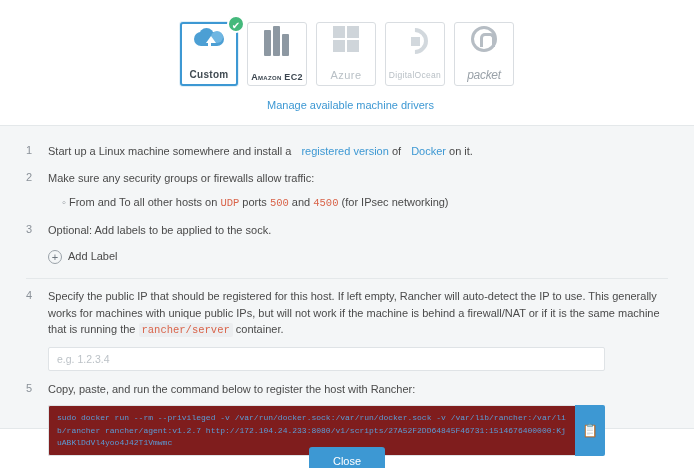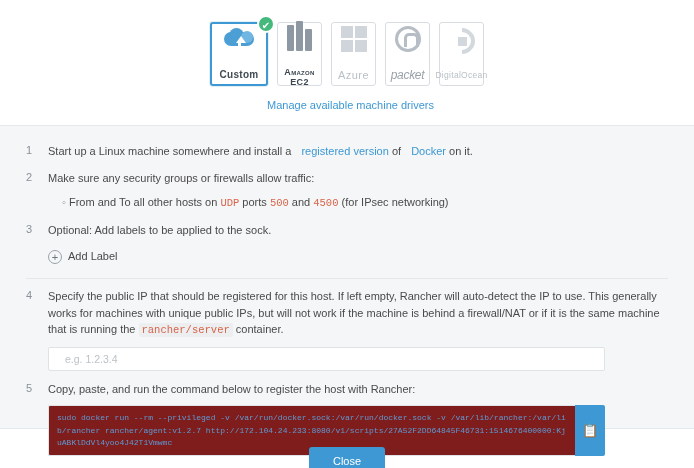--- a/index.html
+++ b/index.html
@@ -26,21 +26,21 @@
     width: 58px; height: 64px;
     border: 1px solid #d9dde1;
     border-radius: 3px;
     background: #fff;
     position: relative;
     display: flex;
     flex-direction: column;
     align-items: center;
     justify-content: center;
   }
-  .driver.wide { width: 45px; }
+  .driver.wide { width: 60px; }
   .driver.selected {
     border: 2px solid #3d98d3;
     box-shadow: 0 0 0 1px rgba(61,152,211,.15);
   }
   .driver .check {
     position: absolute;
     top: -9px; right: -9px;
     width: 18px; height: 18px;
     border-radius: 50%;
     background: #45b97c;
@@ -151,21 +151,21 @@
     color:#6d767e; font-size:11px; line-height:12px; text-align:center;
     display:inline-block;
   }
 
   .hr { height:1px; background:#e4e8ea; margin: 8px 26px 4px 26px; }
 
   input.ip {
     width: 557px; height: 24px;
     border:1px solid #dfe3e6; border-radius:2px;
     background:#fff; margin-top:8px;
-    padding: 0 16px;
+    padding: 0 8px;
     font-size:10.5px; color:#9aa2a9;
     font-family:"Liberation Sans", sans-serif;
   }
   input.ip::placeholder { color:#bcc2c7; }
 
   .cmdrow { display:flex; margin-top:8px; width:557px; }
   .cmd {
     flex:1;
     border:1px solid #dfe3e6; border-right:none;
     border-radius:2px 0 0 2px;
@@ -229,30 +229,30 @@
       <div class="win">
           <i></i>
           <i></i>
           <i></i>
           <i></i>
         </div>
       <div class="driver-caption cap-azure">Azure</div>
     </div>
 
     <div class="driver wide">
-      <div class="pk-ico"></div>
-      <div class="driver-caption cap-packet">packet</div>
-    </div>
-
-    <div class="driver wide">
       <div class="do-ico">
           <div class="ring"></div>
           <div class="sq"></div>
         </div>
       <div class="driver-caption cap-do">DigitalOcean</div>
+    </div>
+
+    <div class="driver wide">
+      <div class="pk-ico"></div>
+      <div class="driver-caption cap-packet">packet</div>
     </div>
   </div>
 
   <div class="drivers-link-wrap">
     <a class="link" href="#">Manage available machine drivers</a>
   </div>
 
   <div class="panel">
 
     <div class="step">

